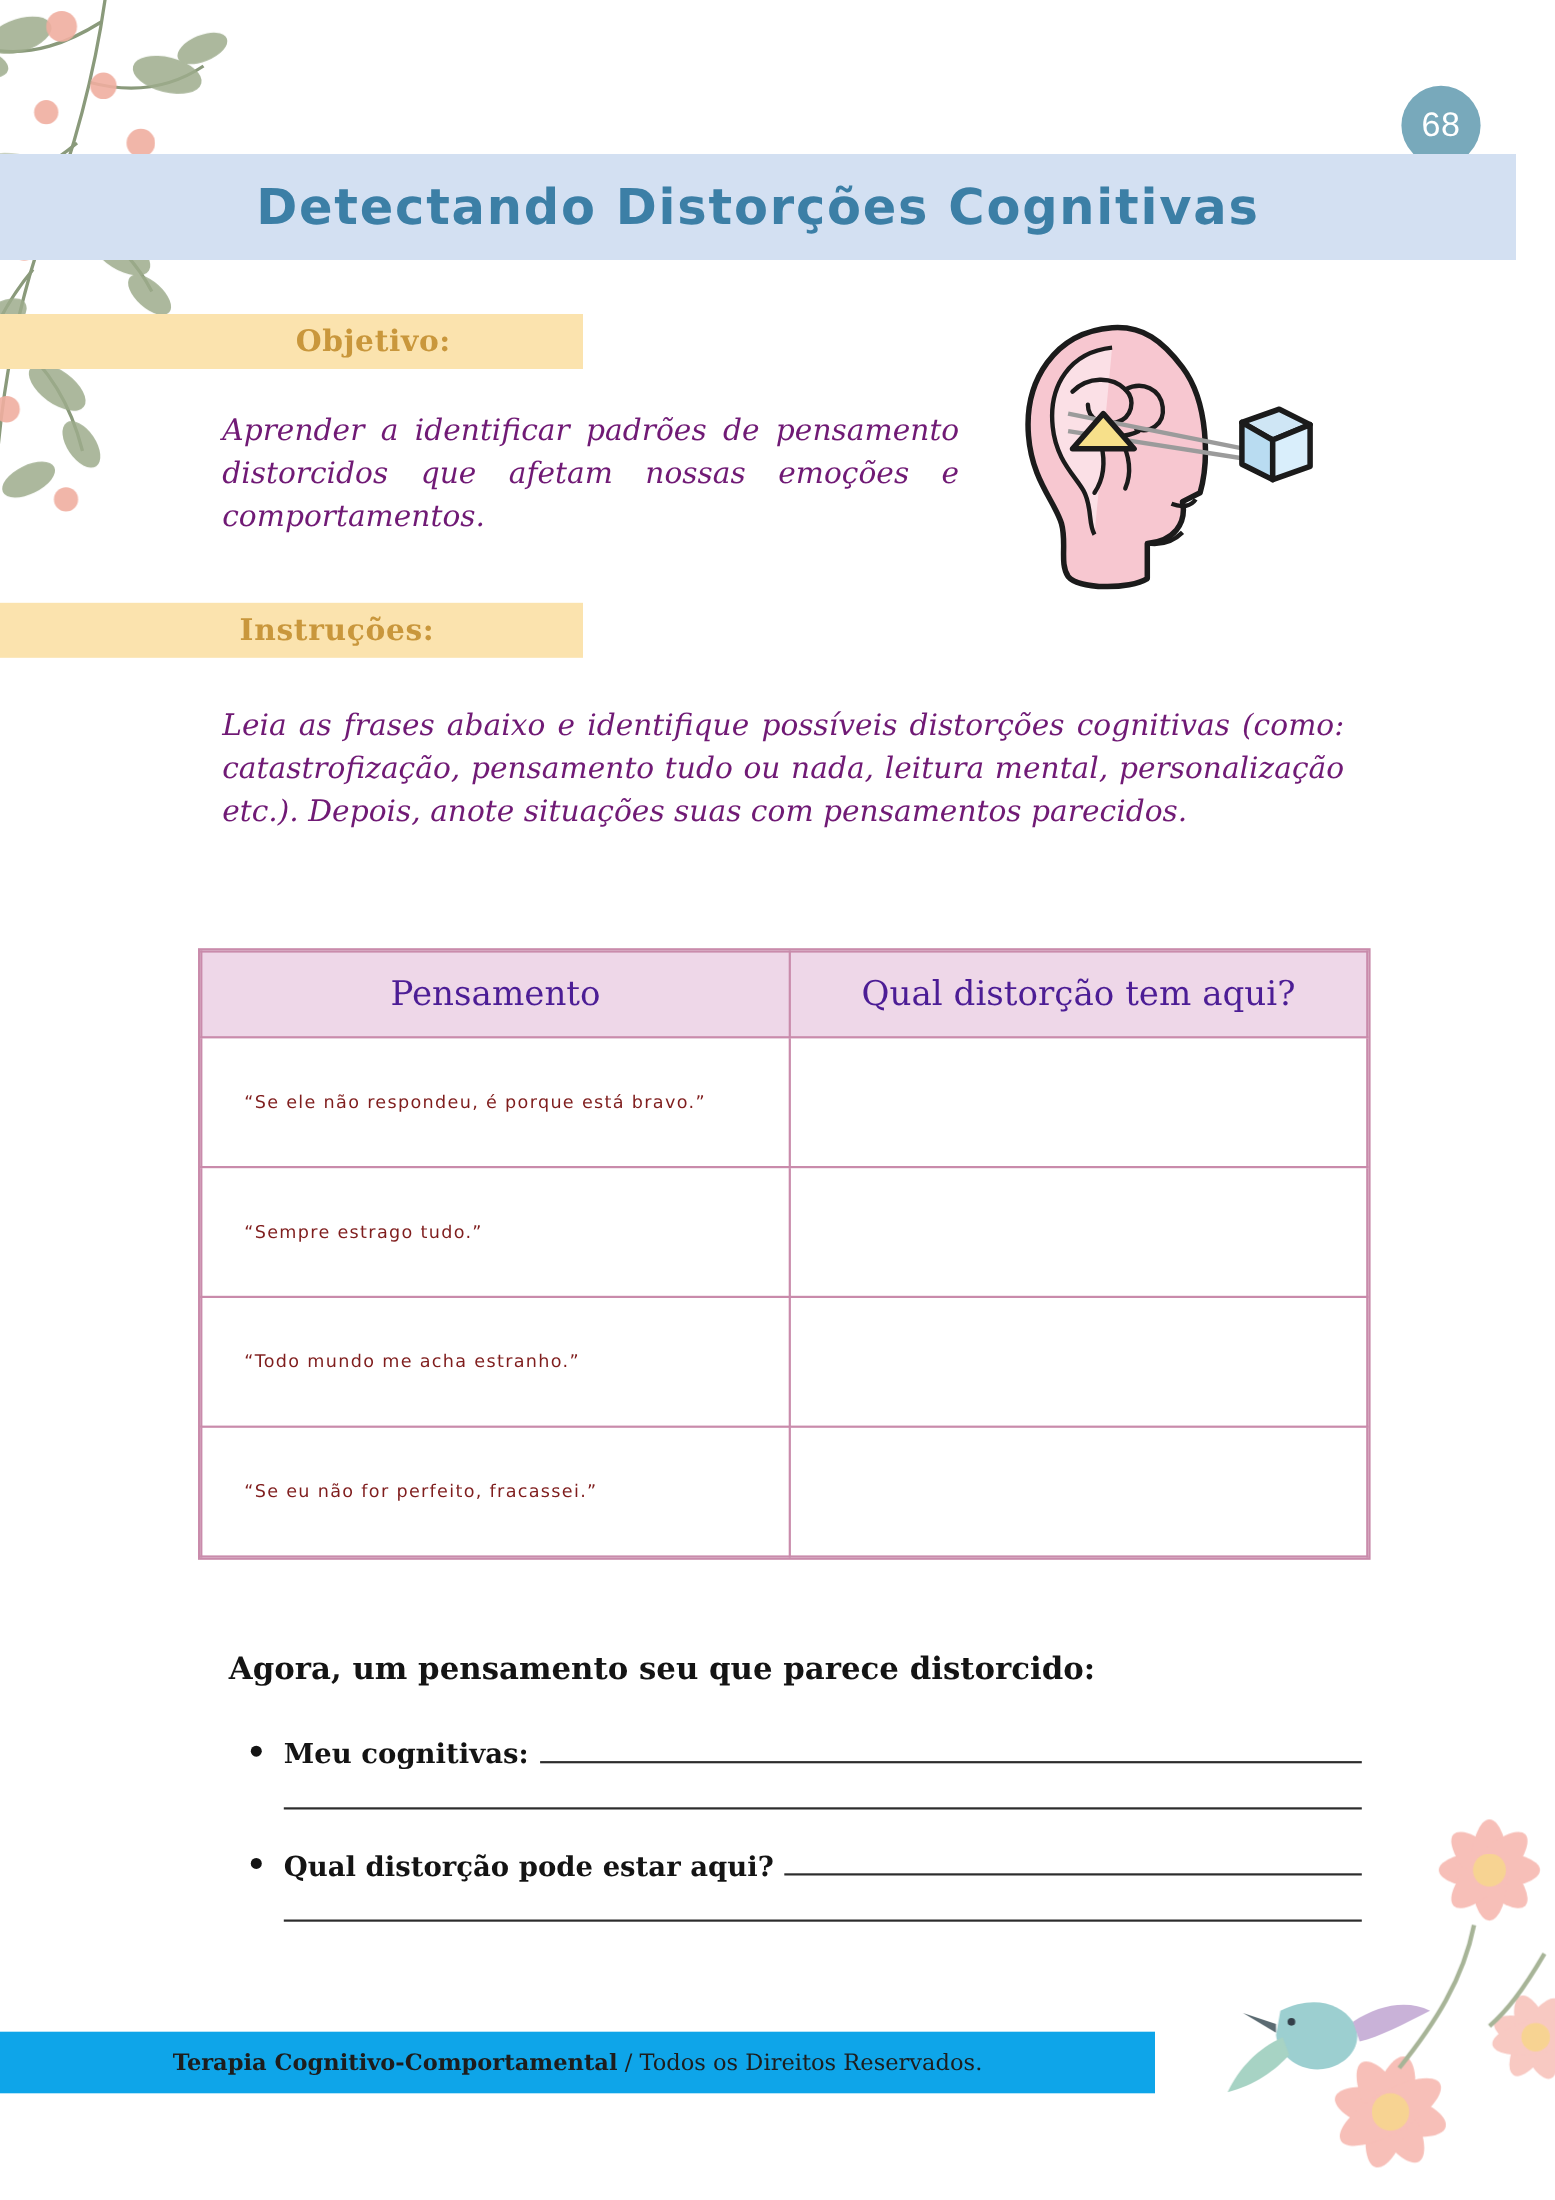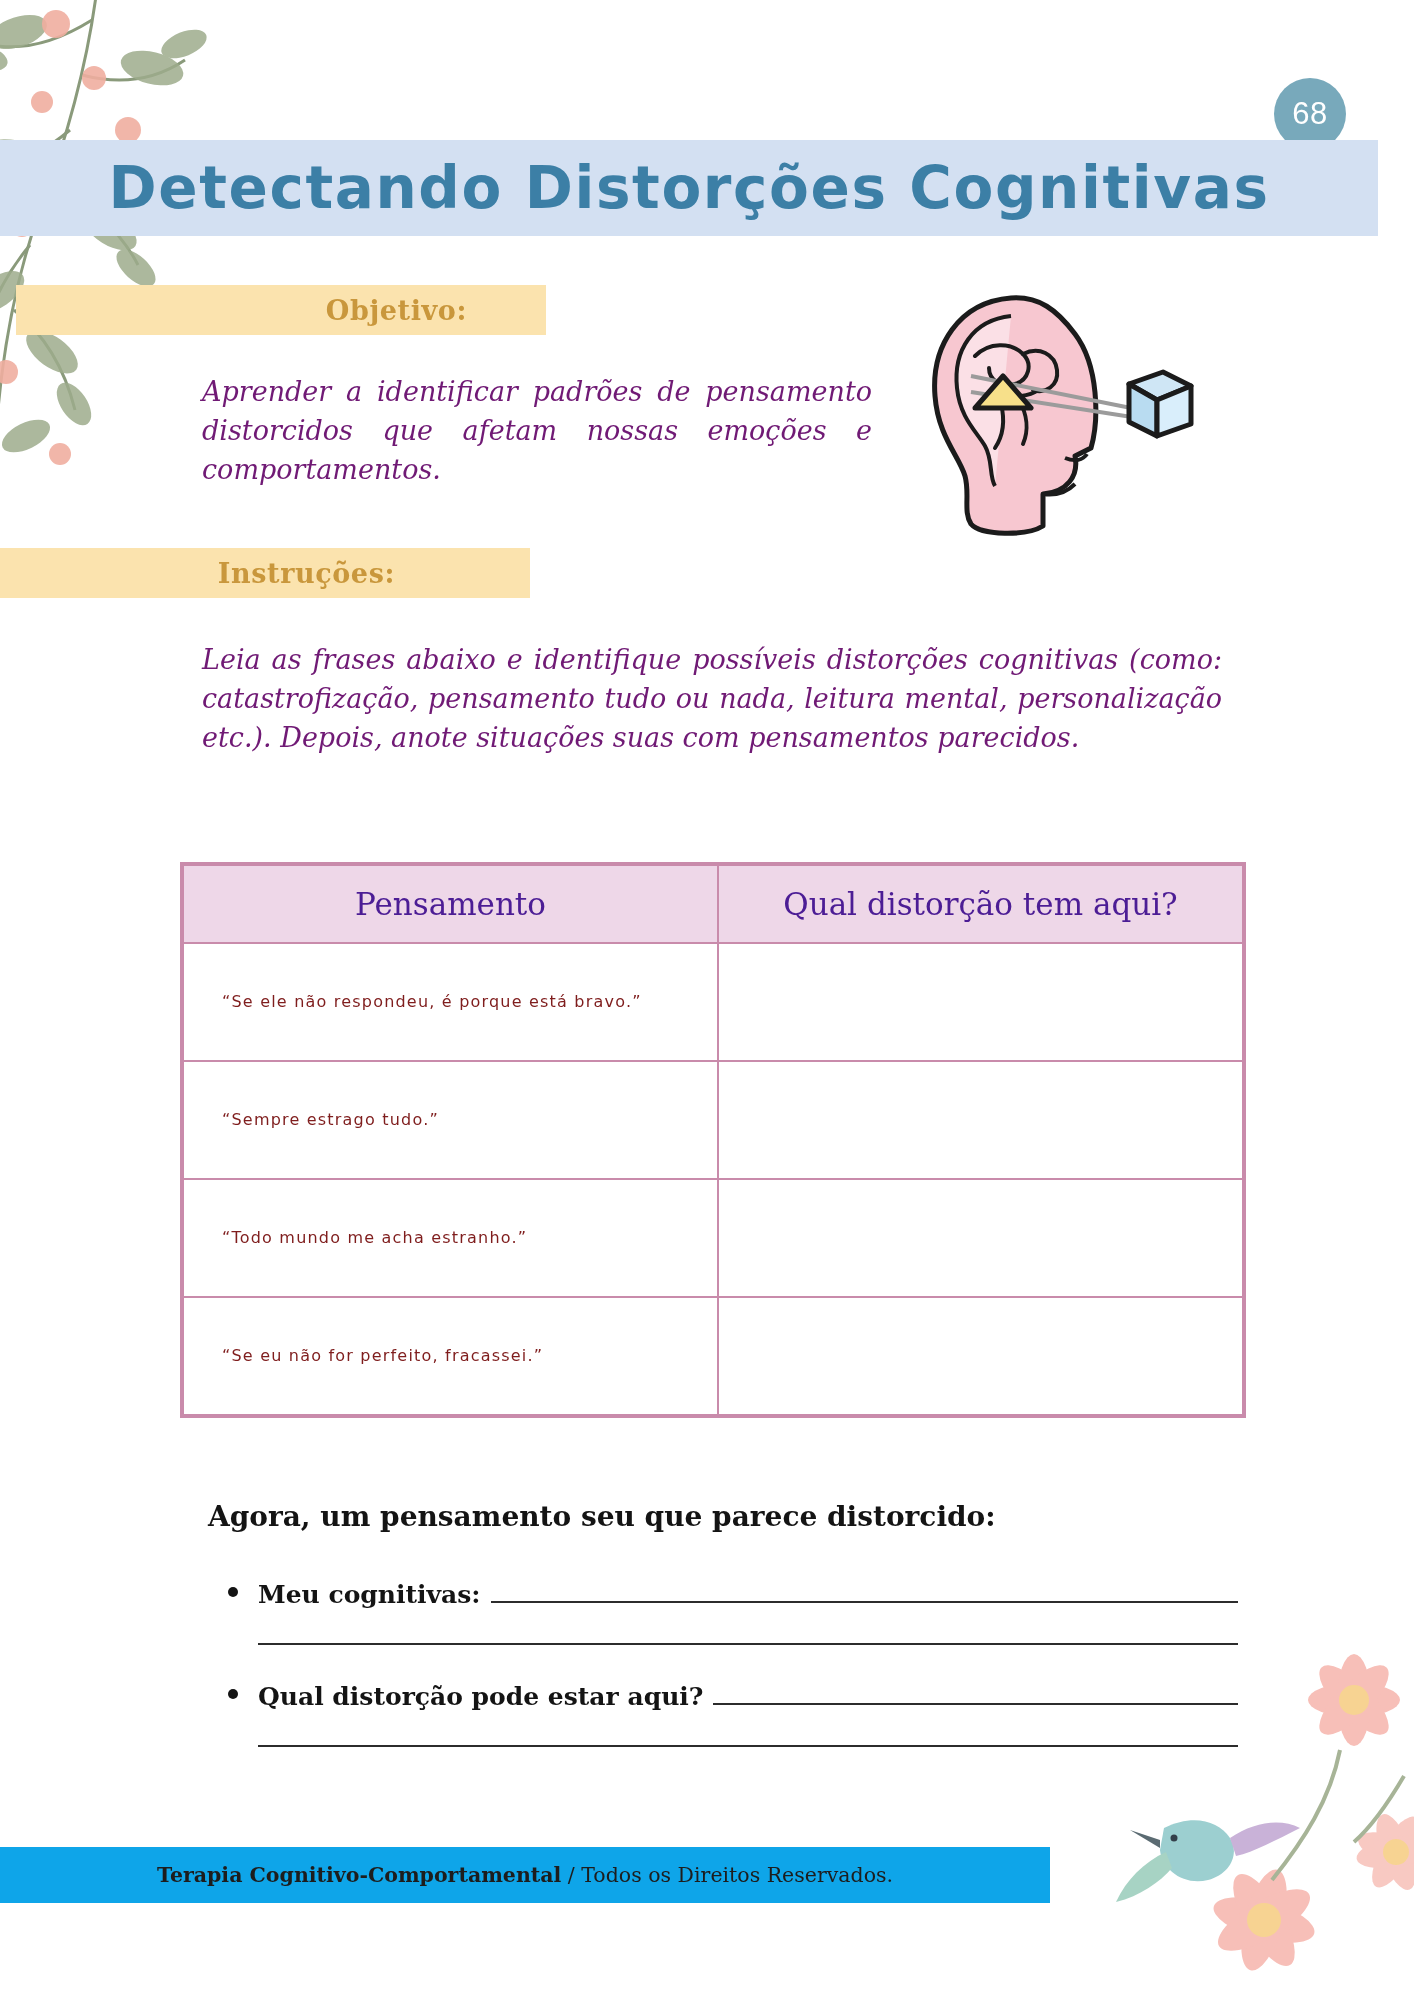--- a/index.html
+++ b/index.html
@@ -36,41 +36,41 @@
   
   #title-banner {
     position: absolute;
     top: 140px; left: 0;
     width: 1378px; height: 96px;
     background: #d3e0f2;
     display: flex; align-items: center; justify-content: center;
   }
   #title-text {
     font-family: "DejaVu Sans", sans-serif;
-    font-size: 58px;
+    font-size: 45px;
     font-weight: bold;
     color: #3c7fa6;
     letter-spacing: 1.6px;
   }
 
   
   .label-band {
     position: absolute;
     height: 50px;
     background: #fbe3ae;
     display: flex; align-items: center;
   }
   .label-band span {
     font-family: "DejaVu Serif", serif;
     font-weight: bold;
     font-size: 27px;
     color: #c9973c;
     letter-spacing: 0.6px;
   }
-  #objetivo-band { top: 285px; left: 16px; width: 530px; justify-content: flex-end; padding-right: 79px; }
+  #objetivo-band { top: 285px; left: 0; width: 530px; justify-content: flex-end; padding-right: 120px; }
   #instrucoes-band { top: 548px; left: 0; width: 530px; justify-content: flex-end; padding-right: 135px; padding-left: 30px; }
 
   
   .body-text {
     position: absolute;
     font-family: "DejaVu Serif", serif;
     font-size: 27px;
     line-height: 1.45;
     color: #701a75;
     text-align: justify;

